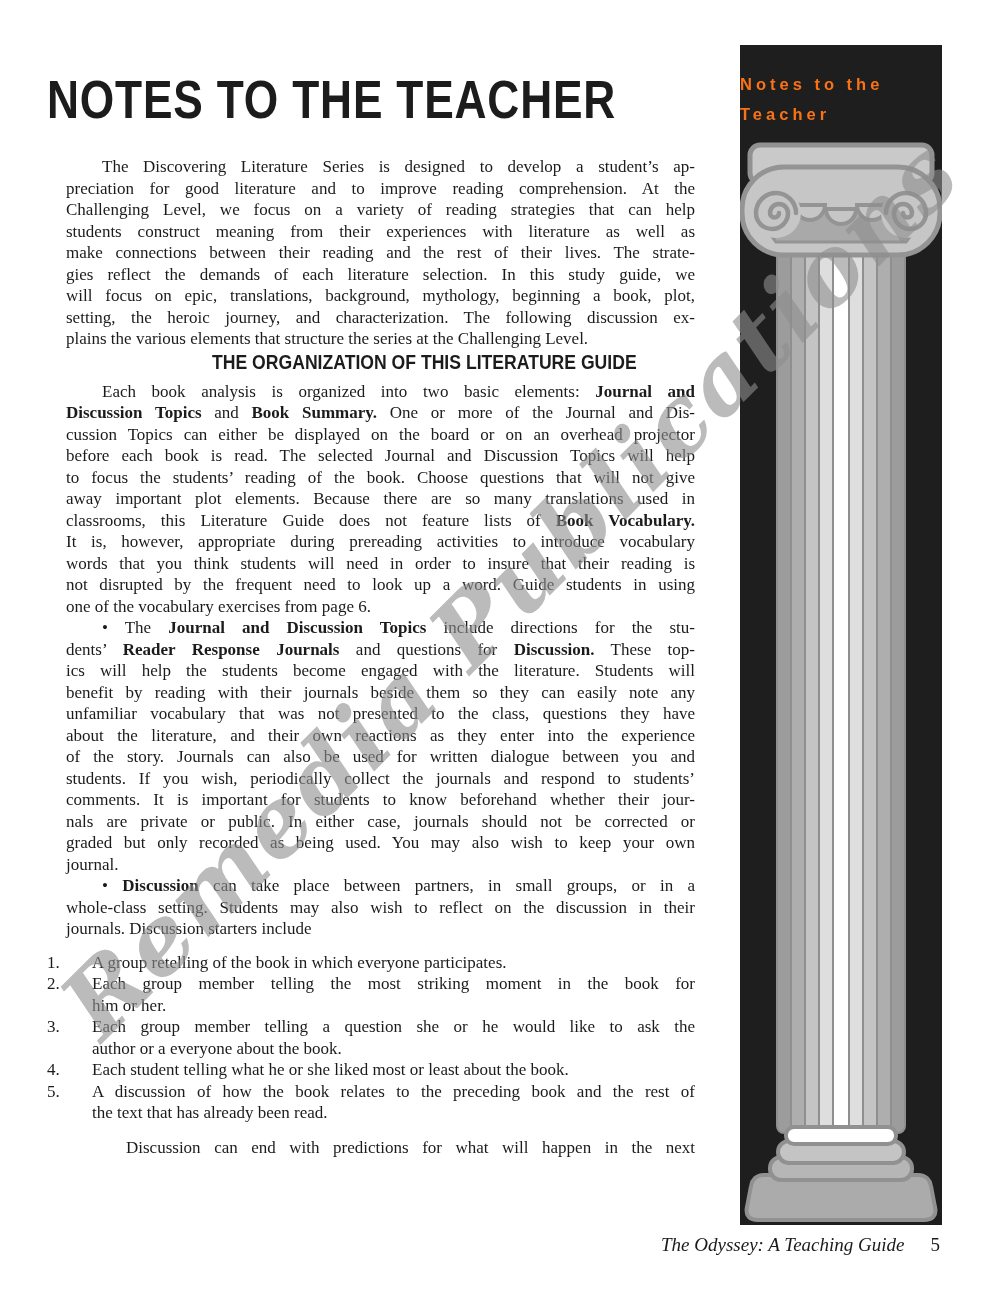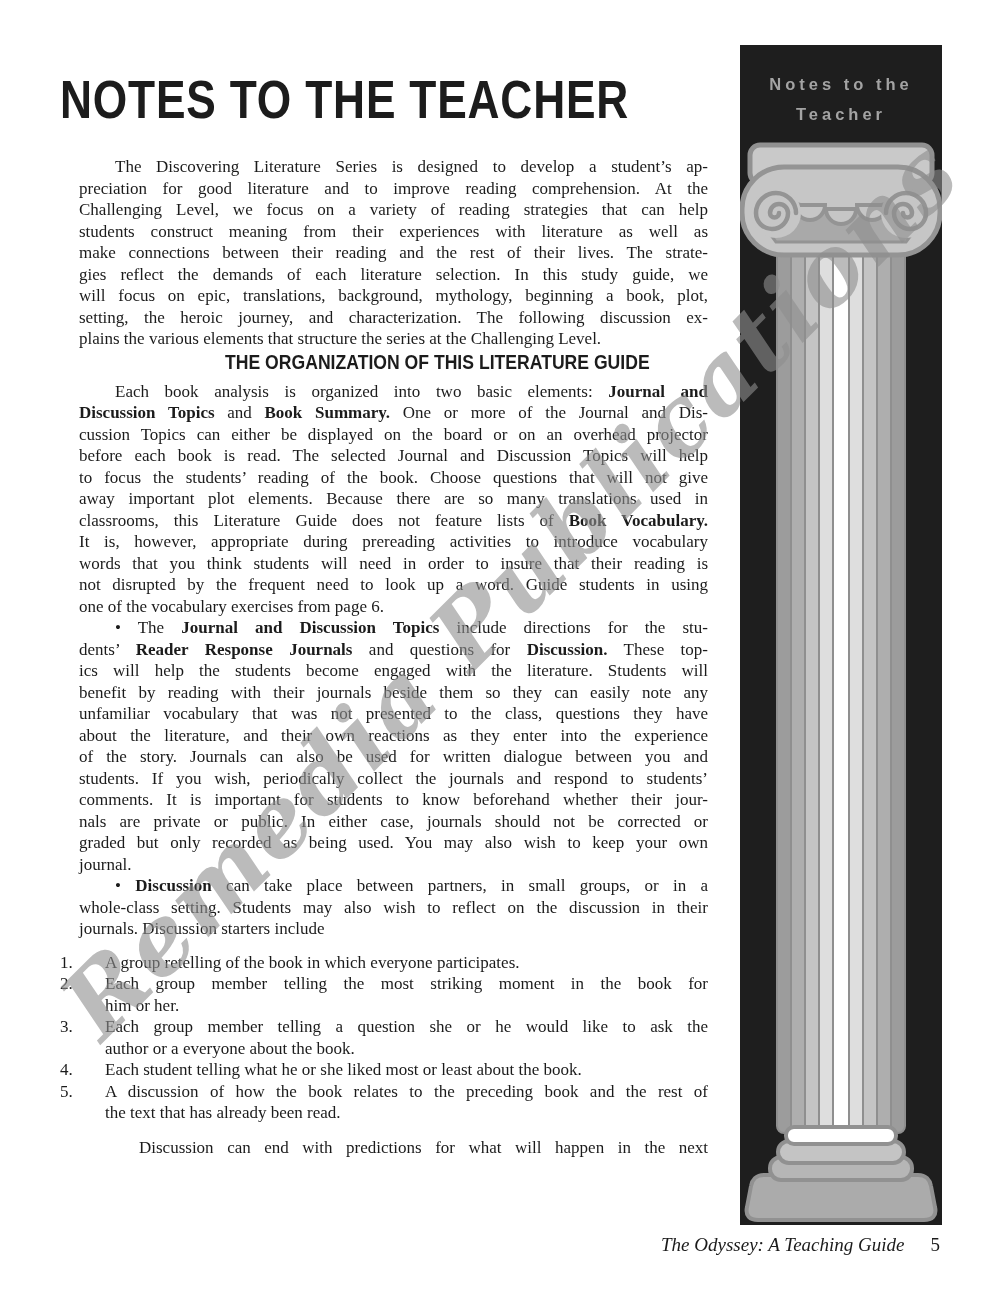--- a/index.html
+++ b/index.html
@@ -2,21 +2,21 @@
 <html><head>
 <meta charset="utf-8">
 <style>
   * { margin:0; padding:0; box-sizing:border-box; }
   html,body { width:1000px; height:1300px; }
   body {
     position:relative; background:#ffffff; overflow:hidden;
     font-family:"Liberation Serif", serif; color:#1b1b1b;
   }
   
-  .main-col { position:absolute; left:60px; top:72px; width:648px; z-index:5; }
+  .main-col { position:absolute; left:47px; top:72px; width:648px; z-index:5; }
   .page-title {
     font-family:"Liberation Sans", sans-serif; font-weight:bold;
     font-size:54px; line-height:54px; color:#1c1c1c; margin-bottom:30px;
     white-space:nowrap;
   }
   .page-title .squeeze { display:inline-block; transform:scaleX(0.82); transform-origin:0 50%; letter-spacing:1px; }
   .section-heading {
     font-family:"Liberation Sans", sans-serif; font-weight:bold;
     font-size:20px; line-height:24px; color:#1c1c1c;
     margin-bottom:7px; white-space:nowrap;text-align:right;
@@ -35,21 +35,21 @@
   b { font-weight:bold; }
   
   .sidebar {
     position:absolute; left:740px; top:45px; width:202px; height:1180px;
     background:#1e1e1e; z-index:10;
   }
   .sidebar-label {
     position:absolute; top:24px; left:0; width:100%;
     font-family:"Liberation Sans", sans-serif; font-weight:bold;
     font-size:16.5px; line-height:30px; letter-spacing:4px;
-    color:#a3a3a3; text-align:center;
+    color:#f97316; 
   }
   .column-svg { position:absolute; left:0; top:0; width:202px; height:1180px; }
   
   .watermark {
     position:absolute; left:510px; top:588px; z-index:30;
     transform:translate(-50%,-50%) rotate(-45deg);
     font-family:"DejaVu Serif", serif; font-style:italic; font-weight:bold;
     font-size:95px; letter-spacing:3px; white-space:nowrap;
     color:#8e8e8e; opacity:0.6; pointer-events:none;
   }

